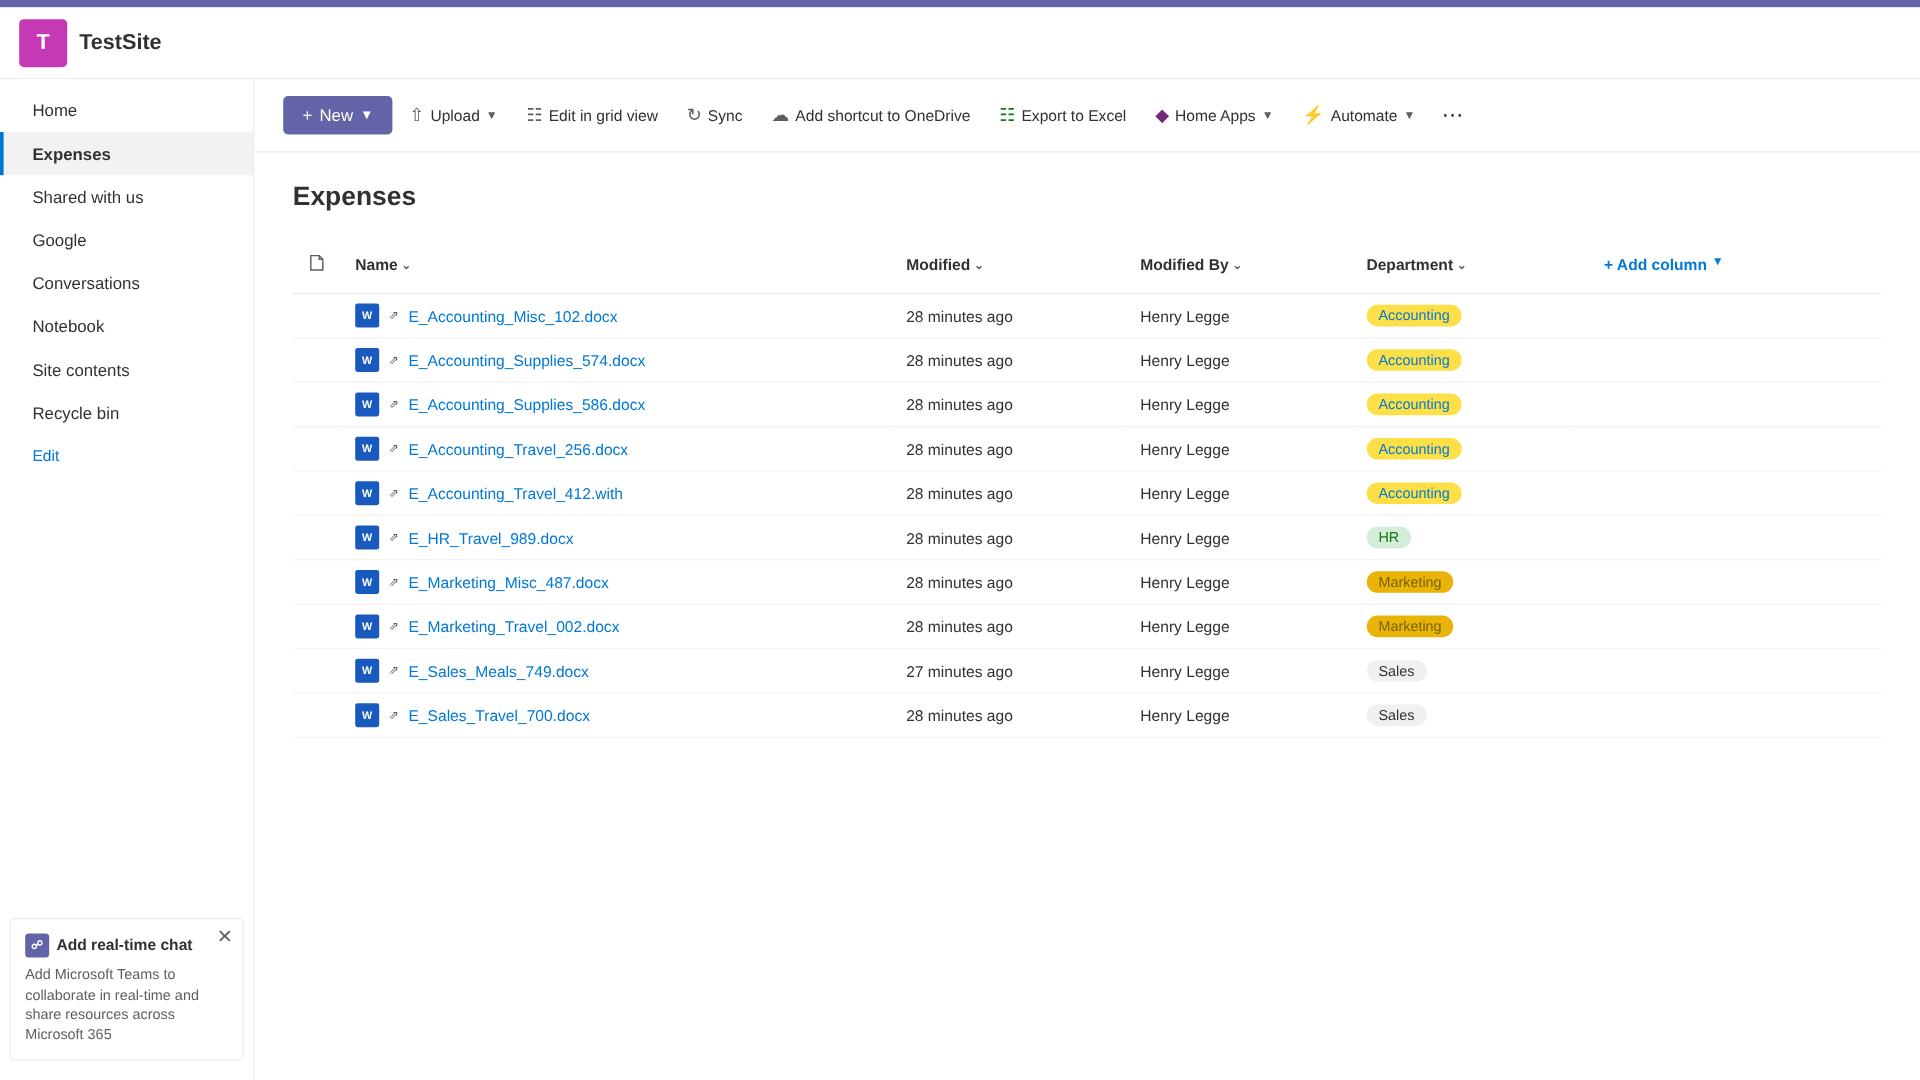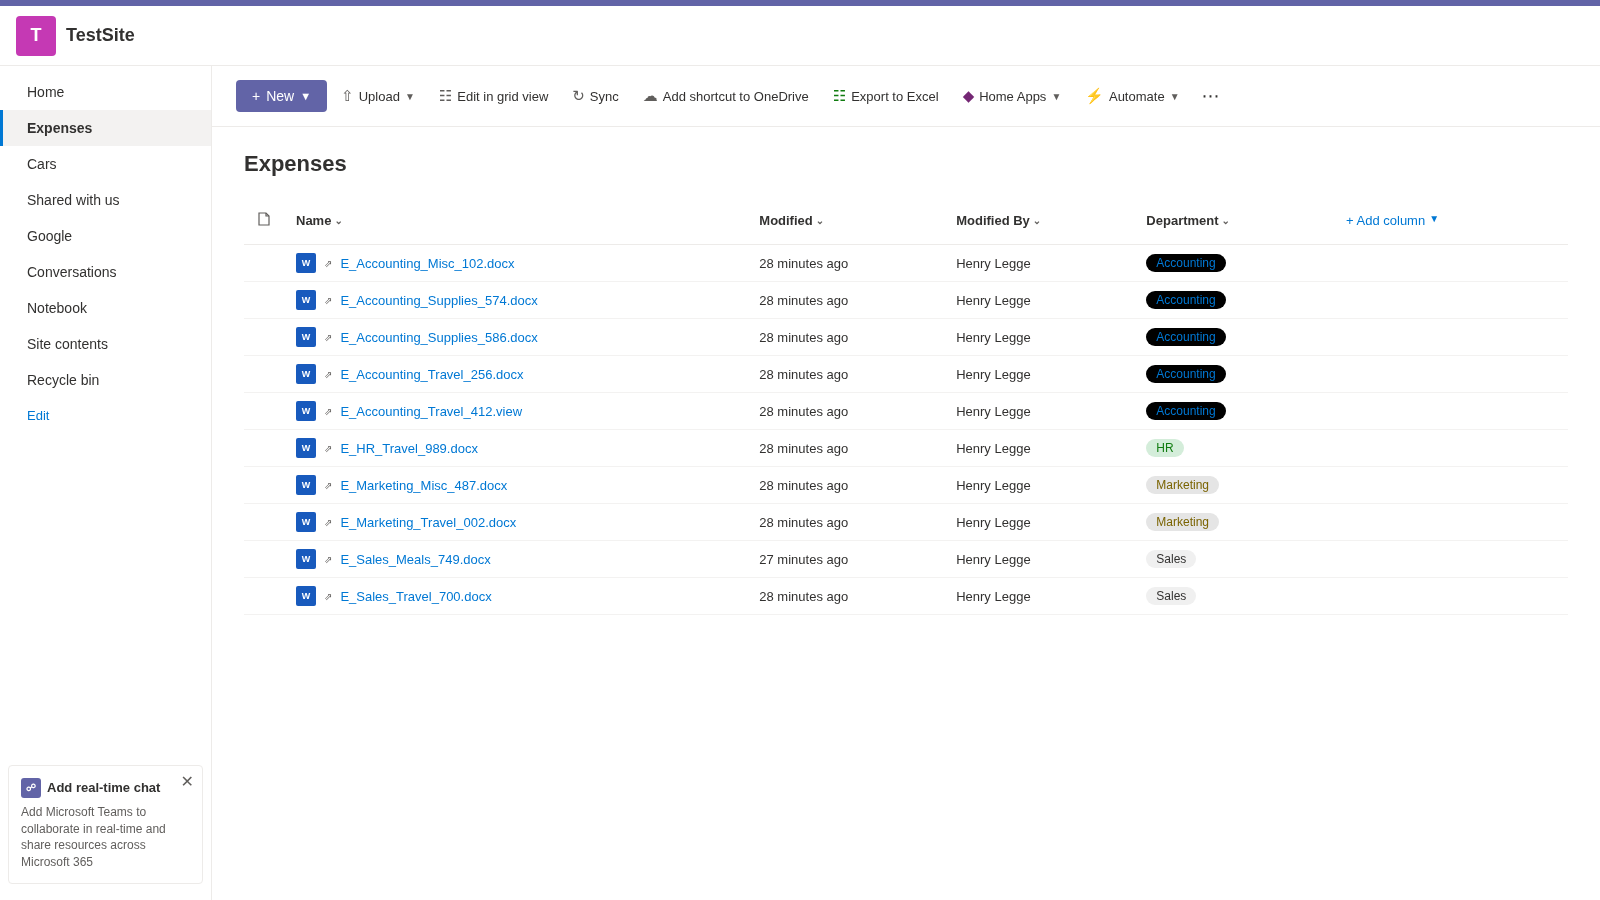--- a/index.html
+++ b/index.html
@@ -252,32 +252,32 @@
       color: #605e5c;
       font-size: 10px;
     }
     .dept-badge {
       display: inline-block;
       padding: 2px 10px;
       border-radius: 12px;
       font-size: 12px;
       font-weight: 500;
     }
-    .badge-accounting { background: #000000; color: #0078d4; }
+    .badge-accounting { background: #fde047; color: #0078d4; }
     .badge-hr { background: #d4edda; color: #107c10; }
-    .badge-marketing { background: #e5e5e5; color: #7a6300; }
+    .badge-marketing { background: #eab308; color: #7a6300; }
     .badge-sales { background: #f0f0f0; color: #323130; }
 
     .add-column-btn {
       color: #0078d4;
       background: none;
       border: none;
       cursor: pointer;
       font-size: 13px;
-      font-weight: 400;
+      font-weight: 700;
       display: flex;
       align-items: flex-start;
       gap: 4px;
       padding: 8px 12px;
     }
 
     .sort-icon { font-size: 10px; color: #605e5c; }
 
     .row-checkbox {
       width: 16px;
@@ -302,23 +302,20 @@
 
 <div class="layout">
 
   <div class="sidebar">
     <nav class="sidebar-nav">
       <div class="sidebar-item">
         <span>Home</span>
       </div>
       <div class="sidebar-item active">
         <span>Expenses</span>
-      </div>
-      <div class="sidebar-item">
-        <span>Cars</span>
       </div>
       <div class="sidebar-item">
         <span>Shared with us</span>
       </div>
       <div class="sidebar-item">
         <span>Google</span>
       </div>
       <div class="sidebar-item">
         <span>Conversations</span>
       </div>
@@ -524,21 +521,21 @@
             <tr>
     <td>
       <input type="checkbox" class="row-checkbox" style="">
     </td>
     <td>
       <div class="file-icon-cell">
         <div class="word-icon">
           <div class="word-icon-bg">W</div>
         </div>
         <span class="share-icon" style="font-size:10px; color:#605e5c;">⇗</span>
-        <a class="file-name">E_Accounting_Travel_412.view</a>
+        <a class="file-name">E_Accounting_Travel_412.with</a>
       </div>
     </td>
     <td>28 minutes ago</td>
     <td>Henry Legge</td>
     <td>
       <span class="dept-badge badge-accounting">Accounting</span>
     </td>
     <td></td>
   </tr>
             <tr>

